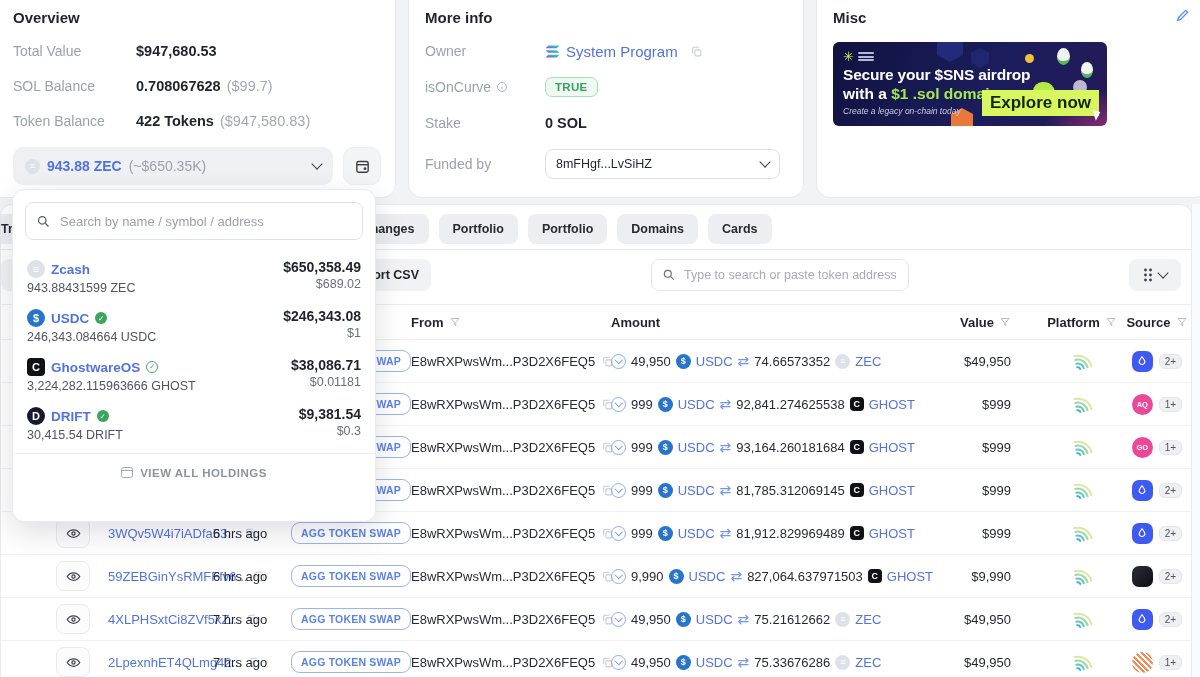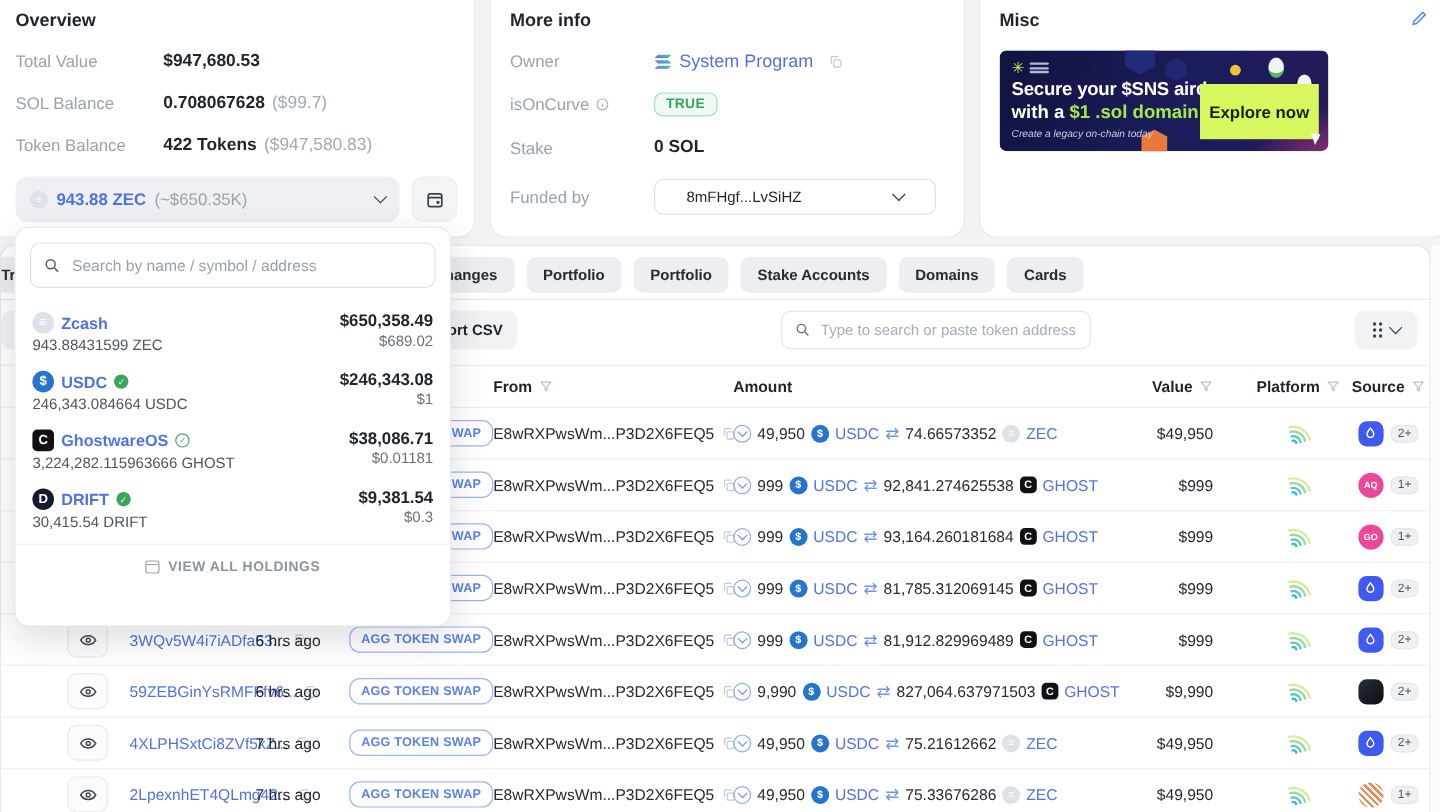--- a/index.html
+++ b/index.html
@@ -24,35 +24,35 @@
   .token-select .amt{color:#4f72e0;font-weight:bold;font-size:14px}
   .token-select .usd{color:#9aa2ac;font-size:14px}
   .wallet-btn{width:38px;height:38px;background:#f3f4f6;border-radius:10px;display:flex;align-items:center;
     justify-content:center;cursor:pointer;border:1px solid #eceef1;box-sizing:border-box}
   .chv{width:7px;height:7px;border-right:1.7px solid #3a4047;border-bottom:1.7px solid #3a4047;
     transform:rotate(45deg);display:inline-block;margin-top:-4px}
   .spacer{flex:1}
   .true-badge{display:inline-block;background:#edf9f1;border:1px solid #a8dcbd;color:#35a163;
     font-weight:bold;font-size:11.5px;padding:3px 9px;border-radius:7px;letter-spacing:.3px}
   .funded-select{width:235px;height:30px;border:1px solid #dfe3e8;border-radius:8px;display:flex;align-items:center;
-    justify-content:space-between;padding:0 26px;font-size:12.5px;cursor:pointer;box-sizing:border-box}
+    justify-content:space-between;padding:0 10px;font-size:12.5px;cursor:pointer;box-sizing:border-box}
   .pencil{position:absolute;right:16px;top:20px;cursor:pointer}
   
   .banner{margin-top:4px;width:274px;height:84px;border-radius:6px;position:relative;overflow:hidden;cursor:pointer;
     background:radial-gradient(90px 60px at 100% 105%,#8c2d73 0%,rgba(140,45,115,0) 70%),
                linear-gradient(115deg,#10123f 0%,#1b1d5c 55%,#241a58 100%)}
   .b-logo{position:absolute;left:10px;top:8px;display:flex;align-items:center;gap:4px}
   .b-logo .flower{color:#c7ef4f;font-size:13px;line-height:1}
   .b-logo .bars span{display:block;width:16px;height:2px;background:#cfd6f0;opacity:.85;margin:1.5px 0;border-radius:1px}
   .b-h1{position:absolute;left:10px;top:24px;color:#fff;font-weight:bold;font-size:15.5px;letter-spacing:-.2px;white-space:nowrap}
   .b-h2{position:absolute;left:10px;top:43px;font-weight:bold;font-size:15.5px;white-space:nowrap}
   .b-h2 .w{color:#fff}.b-h2 .g{color:#a3e94e}
   .b-tag{position:absolute;left:10px;top:64px;color:#c9cde4;font-style:italic;font-size:8.5px}
   .b-cta{position:absolute;right:8px;bottom:10px;background:#d8f75e;color:#12250b;font-weight:bold;
-    font-size:14px;padding:15px 8px;white-space:nowrap}
+    font-size:17px;padding:3px 8px;white-space:nowrap}
   .b-cursor{position:absolute;right:6px;bottom:6px;width:0;height:0;border-left:7px solid #fff;
     border-top:4px solid transparent;border-bottom:7px solid transparent;transform:rotate(-18deg)}
   .hex{position:absolute;background:#232e7d;clip-path:polygon(50% 0,100% 25%,100% 75%,50% 100%,0 75%,0 25%)}
   .dot{position:absolute;border-radius:50%}
   .blob{position:absolute;width:22px;height:22px;border-radius:46% 54% 52% 48%;background:#b4ea45}
   .blob::after{content:"";position:absolute;left:6px;top:9px;width:9px;height:4px;border-radius:0 0 6px 6px;background:#233107}
   
   #main{position:absolute;left:0;top:204px;width:1192px;height:473px;background:#fff;
     border:1px solid #e8eaec;border-bottom:none;border-radius:12px 12px 0 0;box-sizing:border-box;z-index:1;overflow:hidden}
   #tabs{display:flex;gap:10px;align-items:center;padding-top:9px;height:30px}
@@ -264,21 +264,20 @@
     <span class="b-cursor"></span>
   </div>
 </div>
 
 <div id="main">
   <div id="tabs">
       <div class="tab tab-first">Transfers</div>
       <div class="tab tab-bc">Balance Changes</div>
       <div class="tab">Portfolio</div>
       <div class="tab">Portfolio</div>
-      <div class="tab">Stake Accounts</div>
       <div class="tab">Domains</div>
       <div class="tab">Cards</div>
     </div>
   <div class="hr1"></div>
 
   <div id="toolbar">
     <div class="tbtn">
       <svg width="14" height="14" viewBox="0 0 24 24" fill="none" stroke="#2f353c" stroke-width="2">
         <rect x="3" y="3" width="18" height="18" rx="2"></rect>
           <path d="M7 15l3-3 3 2 4-5"></path>

